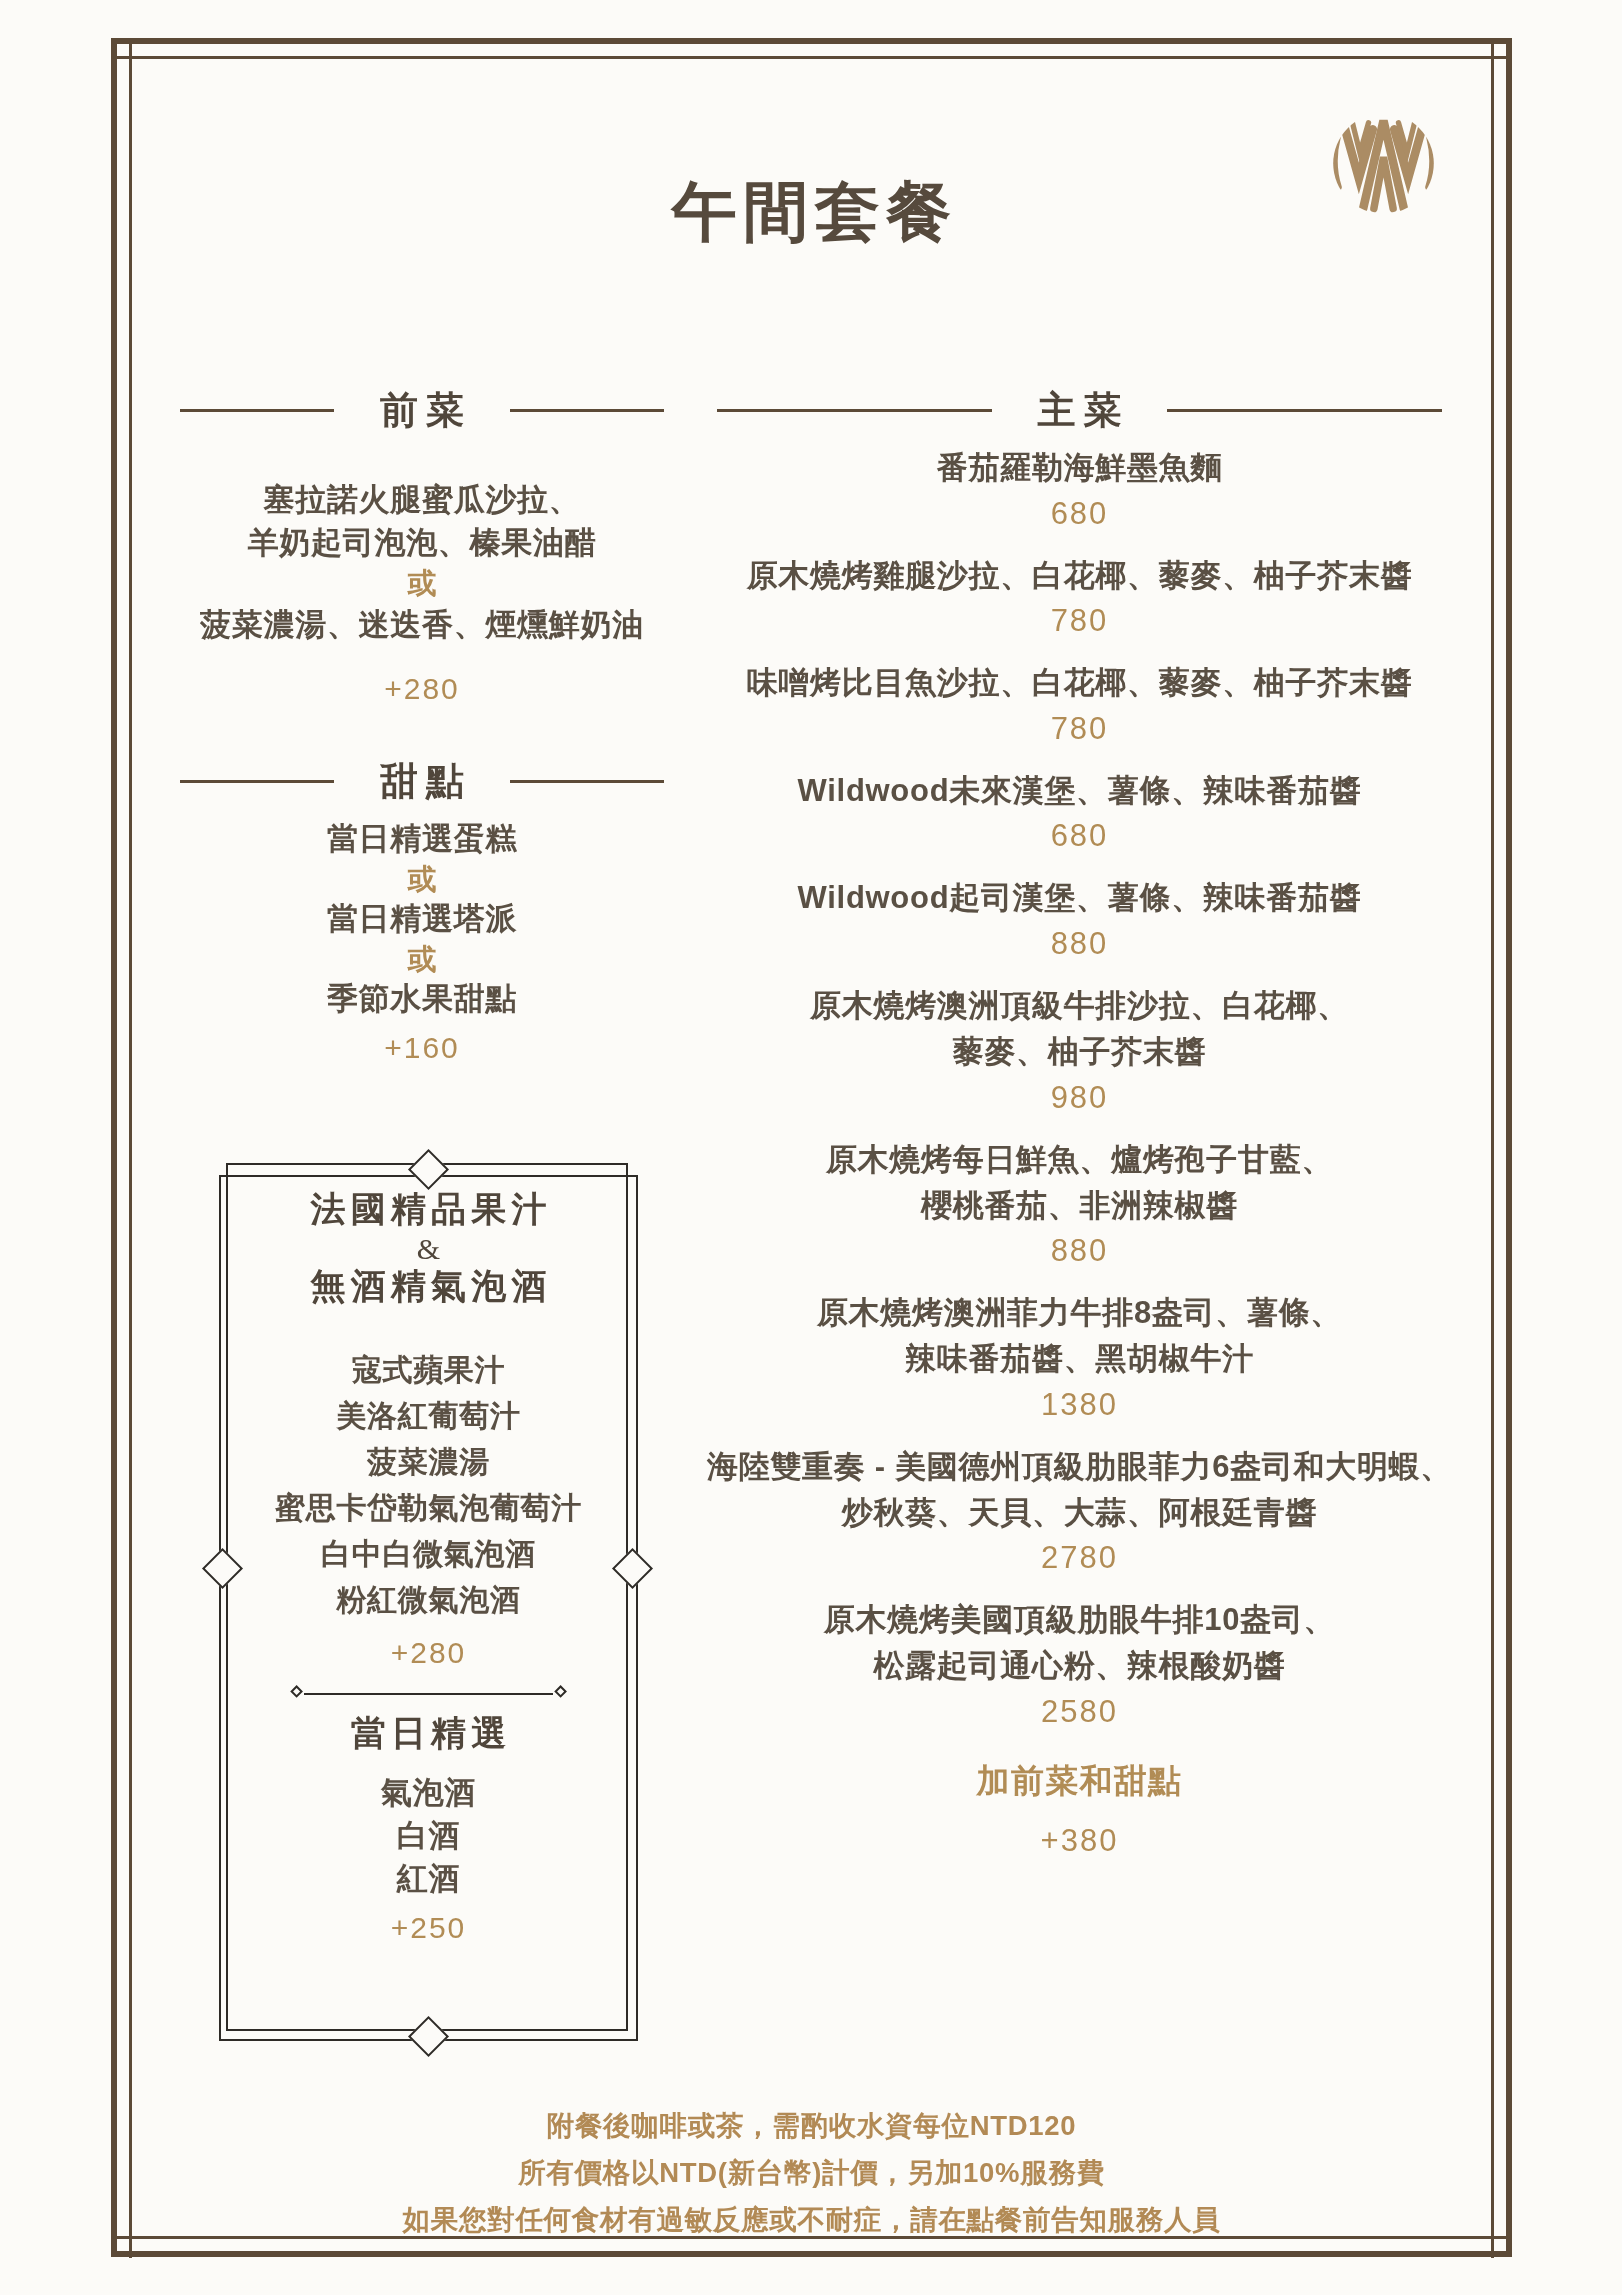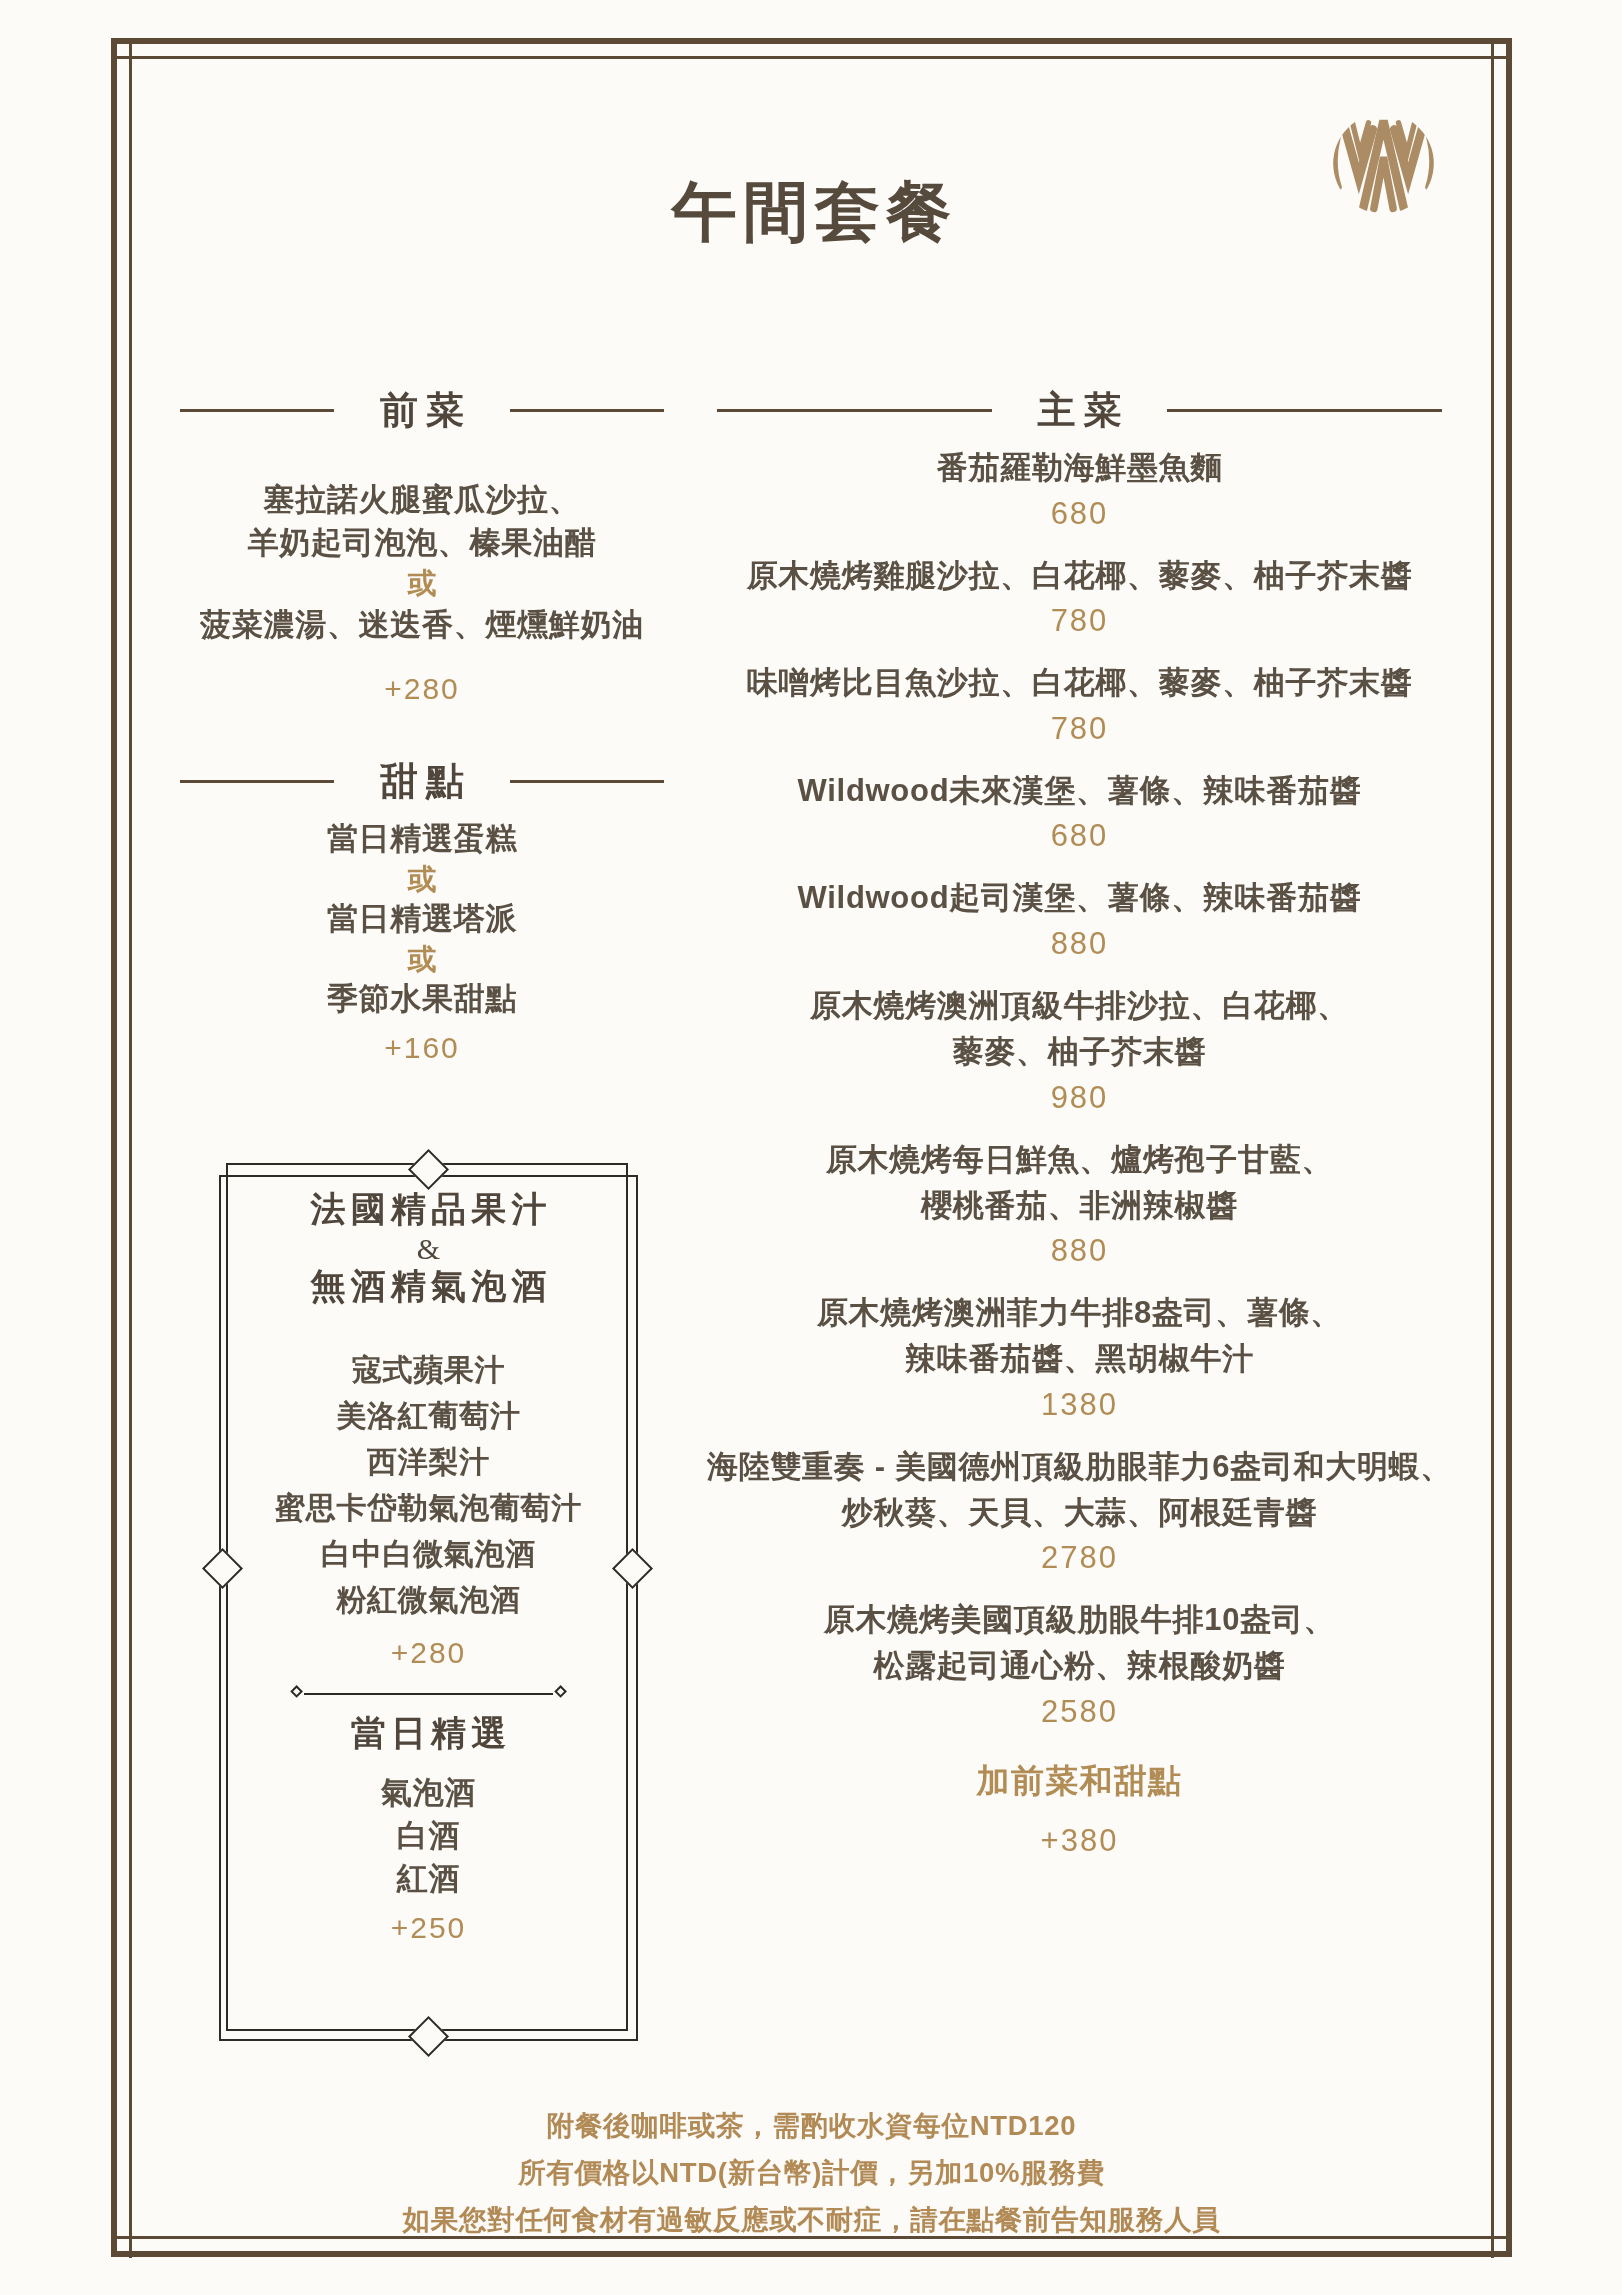--- a/index.html
+++ b/index.html
@@ -188,21 +188,21 @@
     <div class="diamond right"></div>
 
     <div class="box-content">
       <div class="box-title">法國精品果汁</div>
       <div class="box-amp">&amp;</div>
       <div class="box-title">無酒精氣泡酒</div>
 
       <div class="box-items">
         <div class="item-line">寇式蘋果汁</div>
         <div class="item-line">美洛紅葡萄汁</div>
-        <div class="item-line">西洋梨汁</div>
+        <div class="item-line">菠菜濃湯</div>
         <div class="item-line">蜜思卡岱勒氣泡葡萄汁</div>
         <div class="item-line">白中白微氣泡酒</div>
         <div class="item-line">粉紅微氣泡酒</div>
       </div>
       <div class="price-line box-price">+280</div>
 
       <div class="box-divider">
         <span class="end-diamond l"></span>
         <span class="end-diamond r"></span>
       </div>

